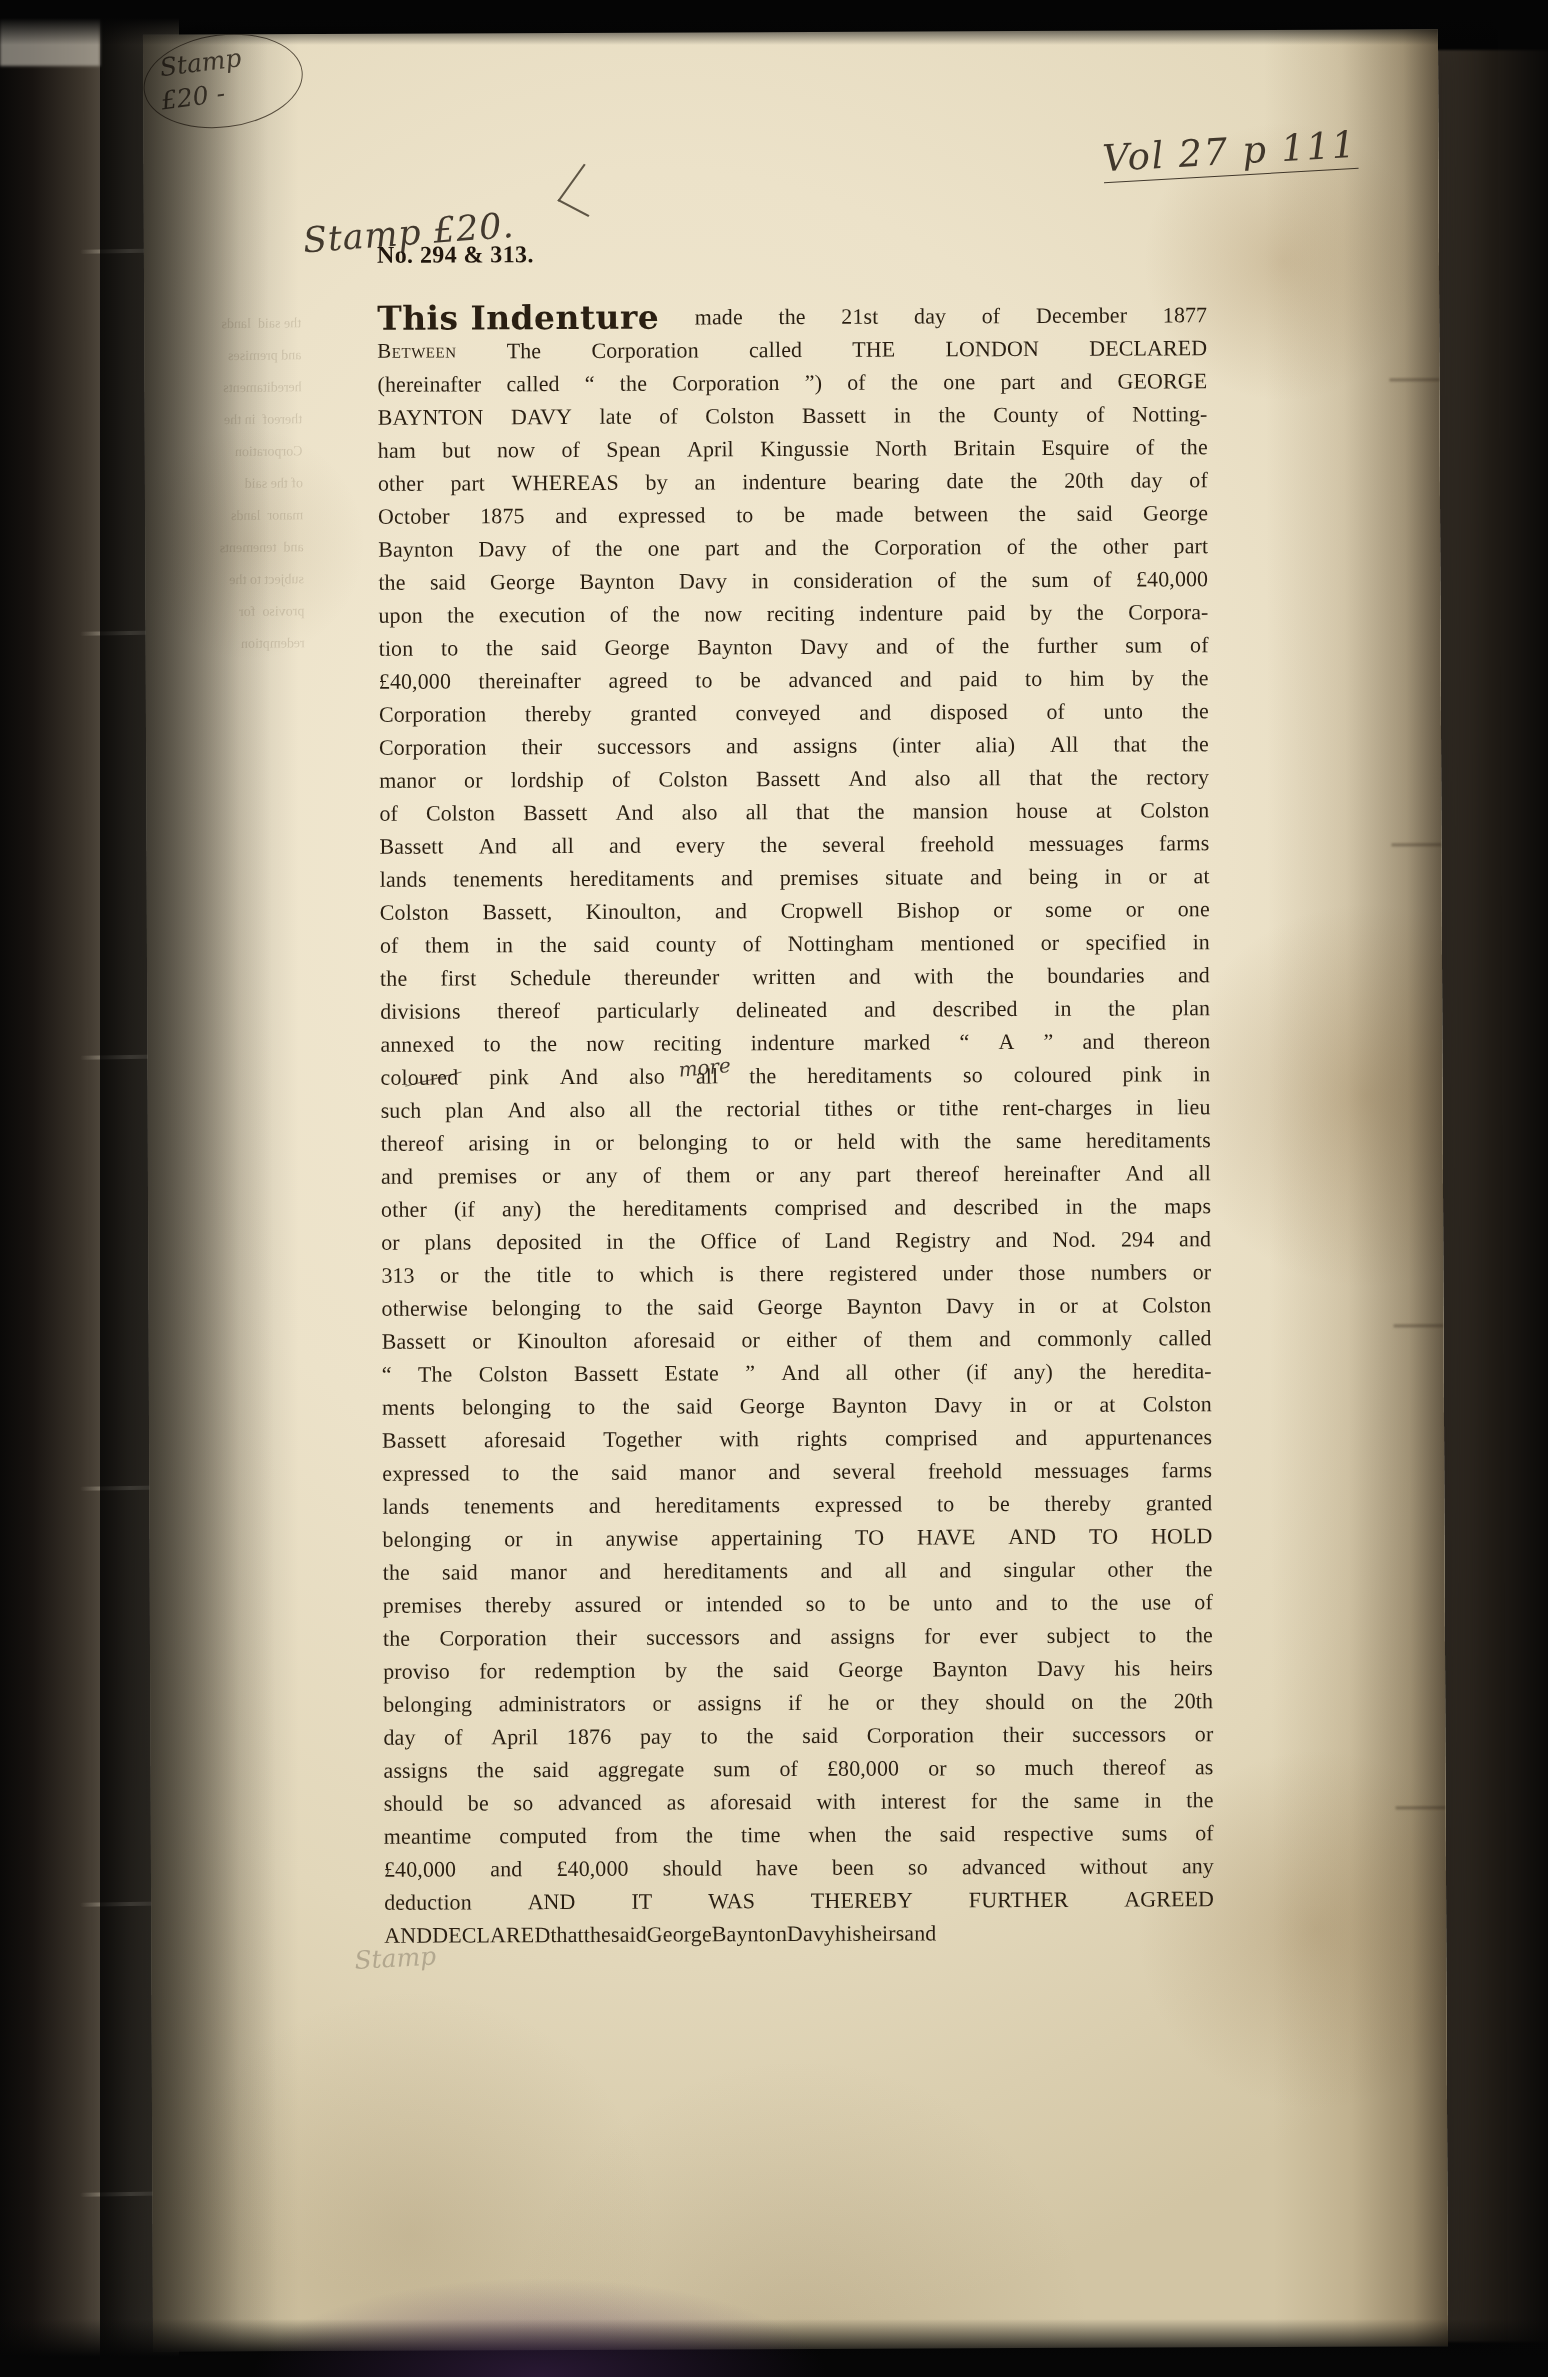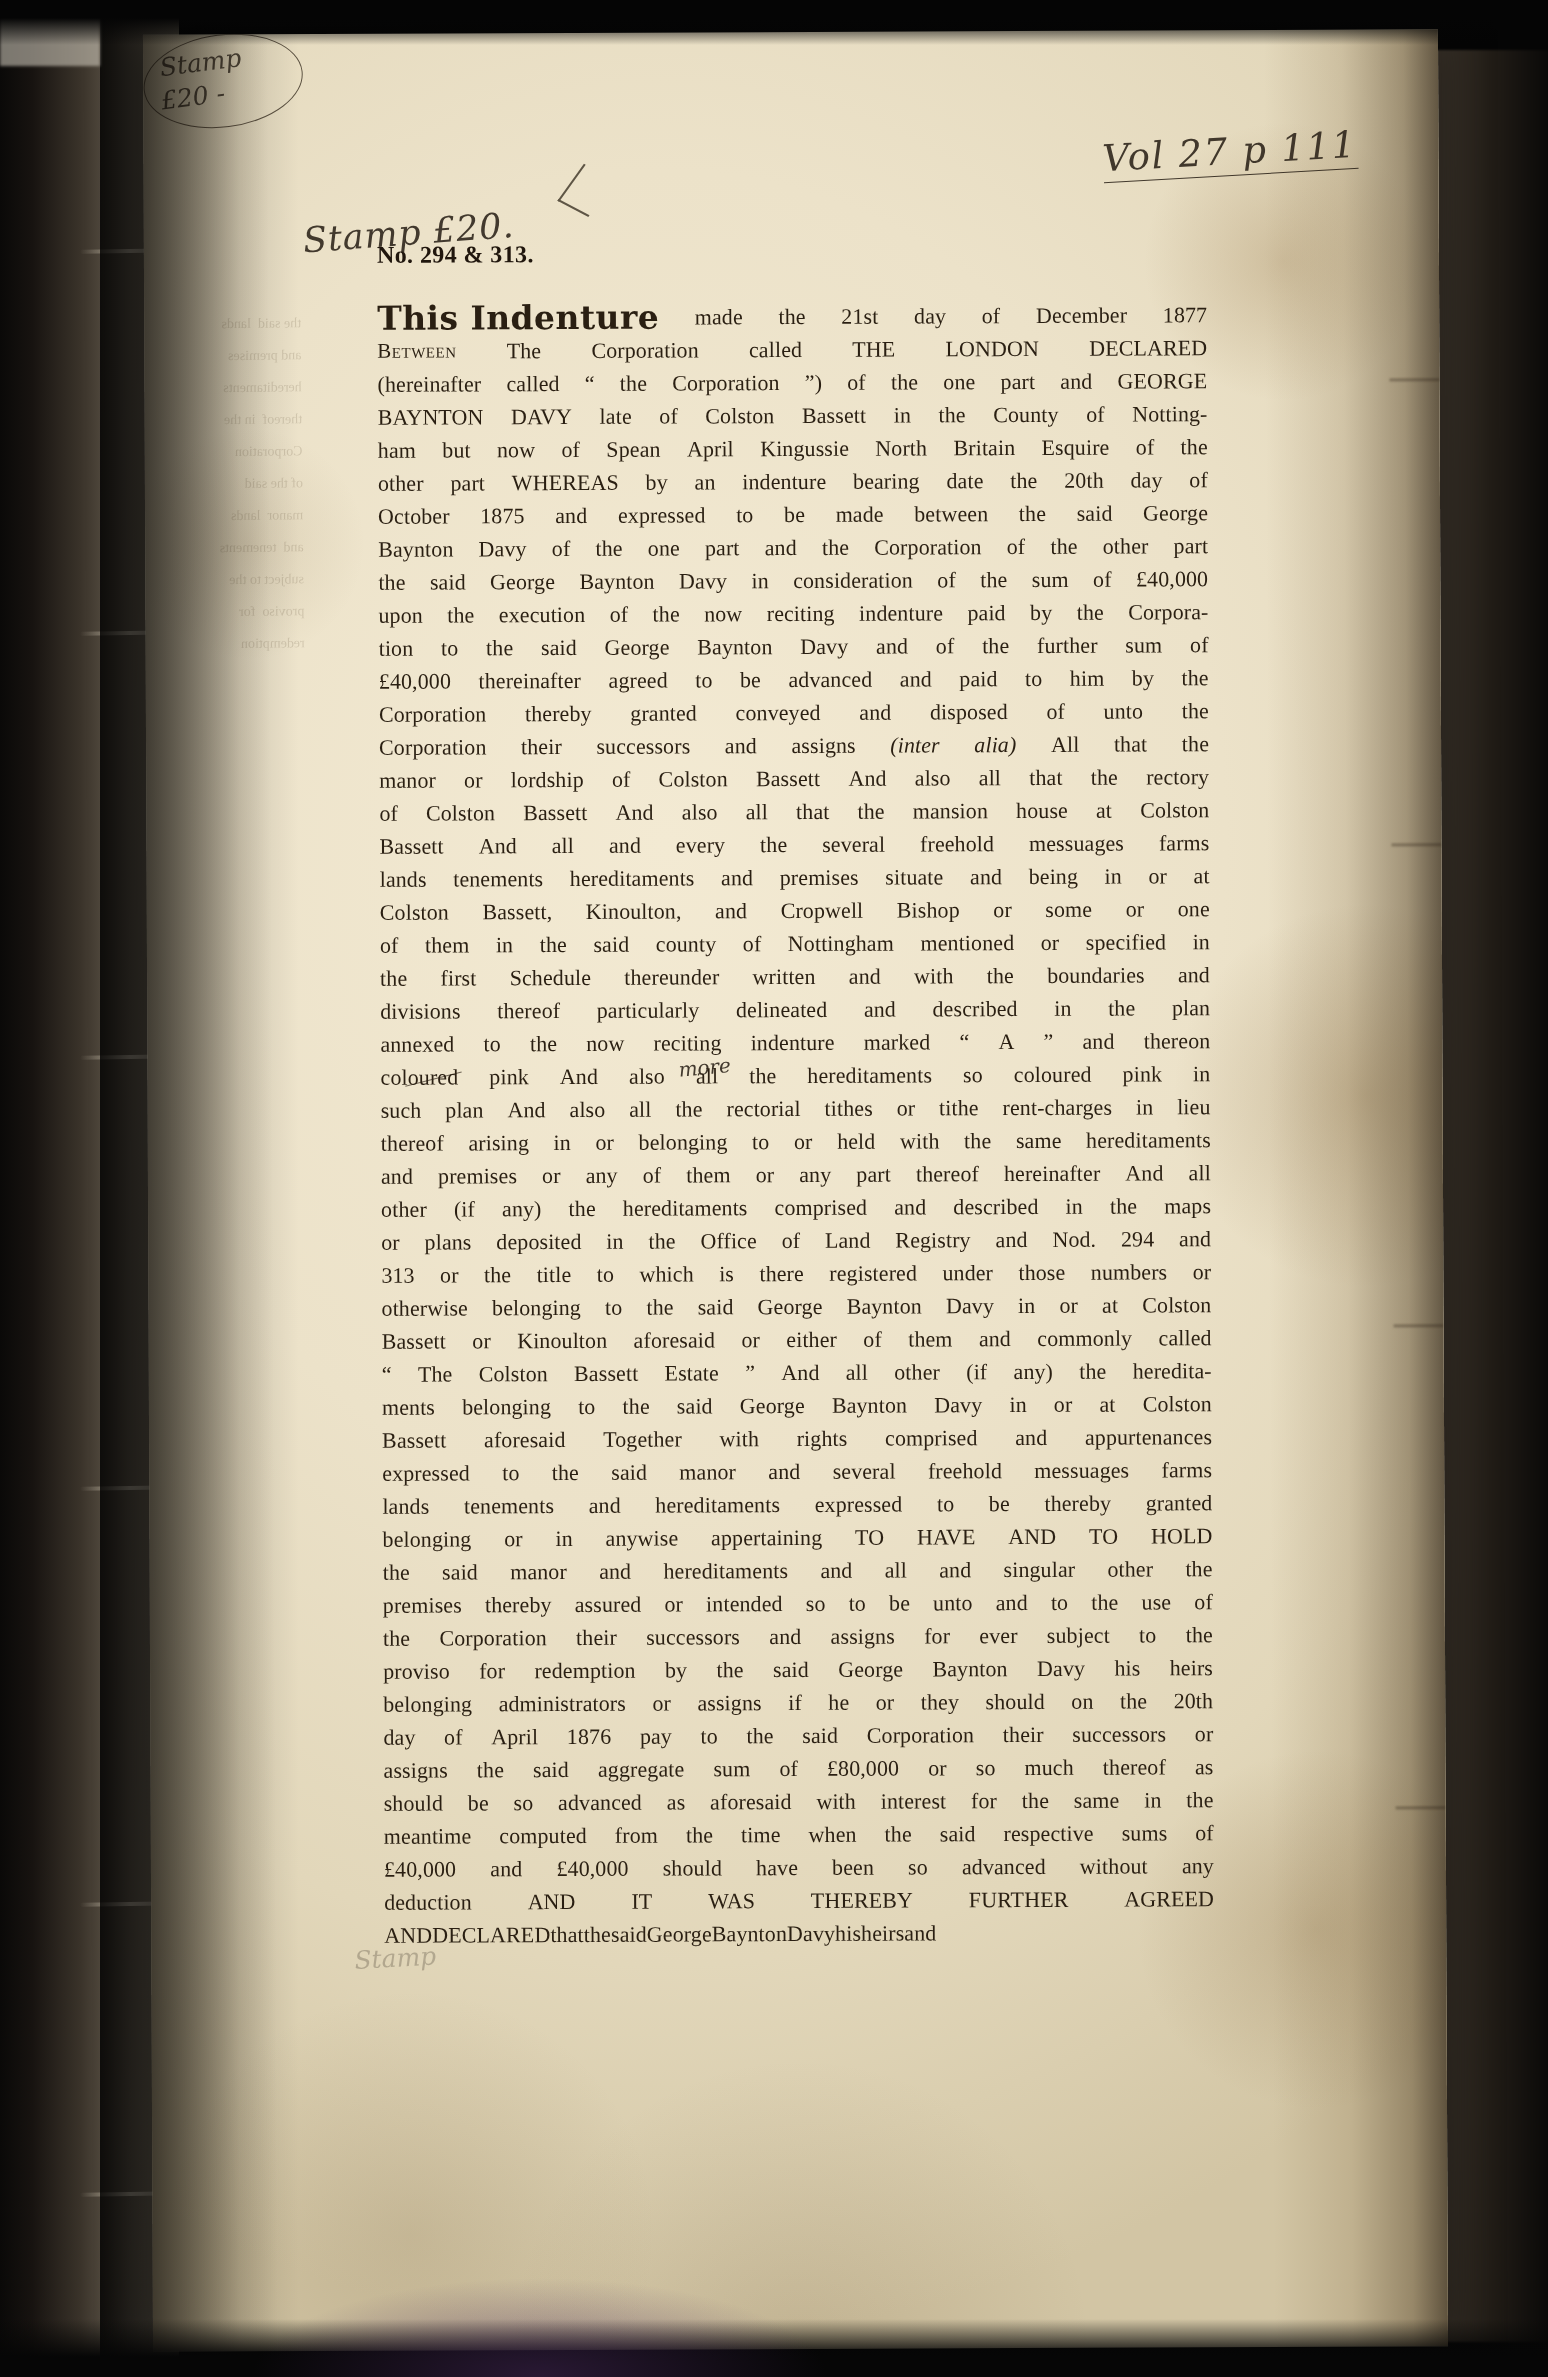--- a/index.html
+++ b/index.html
@@ -172,21 +172,21 @@
     font-weight: bold;
     font-size: 33px;
     letter-spacing: 0.4px;
     line-height: 33px;
   }
   .smallcaps {
     font-variant: small-caps;
     font-size: 21px;
     letter-spacing: 0.5px;
   }
-  .ital { font-style: italic; }
+  .ital { }
 
   
   .ms {
     position: absolute;
     font-family: "DejaVu Serif", serif;
     font-style: italic;
     color: #2b2218;
     opacity: 0.88;
     white-space: nowrap;
   }

